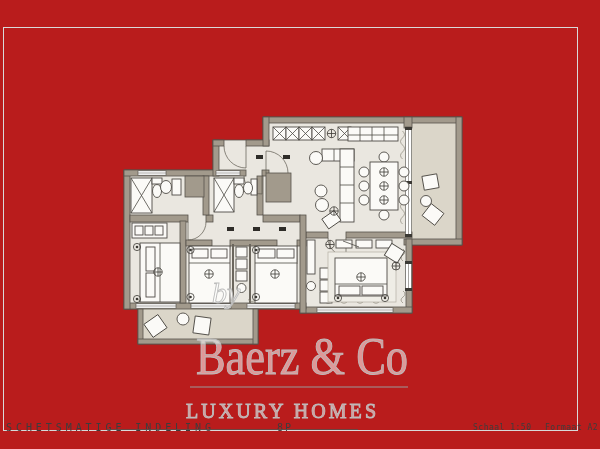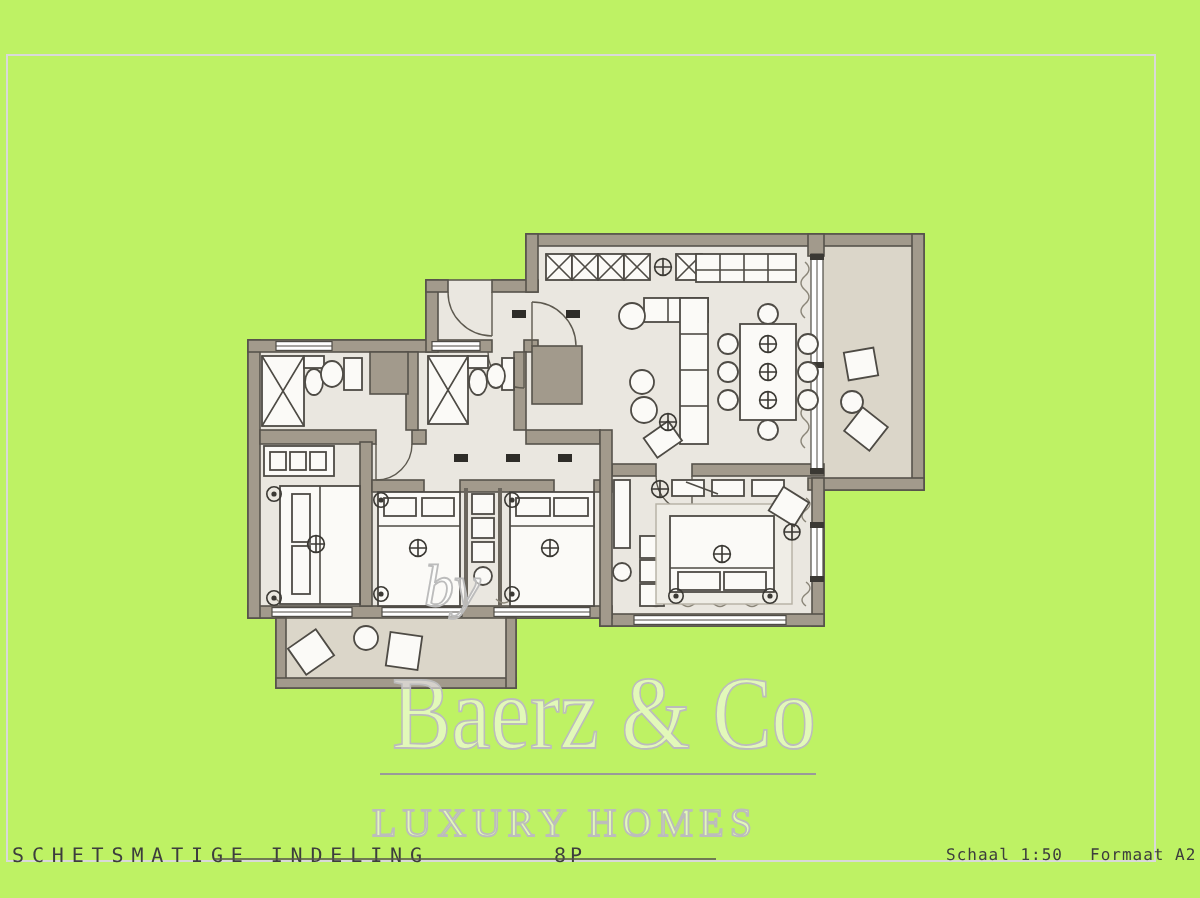--- a/index.html
+++ b/index.html
@@ -1,16 +1,16 @@
 <!DOCTYPE html>
 <html style="--wall: #a29a8c; --wall-outline: #57534b; --room: #eae7e0; --terrace: #dbd6c9; --furniture-fill: #fbfaf7; --furniture-line: #4e4b45; --detail-line: #8a8578; --symbol: #3b3934; --watermark: #bcbcbc; --watermark-rule: #9a9a9a; --text: #3d3d3d; --frame: #d9d9d9;"><head>
 <meta charset="utf-8">
 <style>
   html,body{margin:0;padding:0;background:#fff;}
-  #page{position:relative;width:600px;height:449px;background:#bef264;overflow:hidden;
+  #page{position:relative;width:600px;height:449px;background:#b91c1c;overflow:hidden;
         font-family:"Liberation Sans",sans-serif;}
   svg{position:absolute;left:0;top:0;}
   .frame{fill:none;stroke:var(--frame);stroke-width:1;}
   .room{fill:var(--room);stroke:var(--wall-outline);stroke-width:0.8;}
   .terrace{fill:var(--terrace);}
   .wall{fill:var(--wall);stroke:var(--wall-outline);stroke-width:0.8;}
   .thinwall{fill:#6b665d;}
   .furn{fill:var(--furniture-fill);stroke:var(--furniture-line);stroke-width:0.9;}
   .rug{fill:#efede6;stroke:#b5b0a3;stroke-width:0.7;}
   .line{stroke:var(--furniture-line);fill:none;stroke-width:0.8;}

